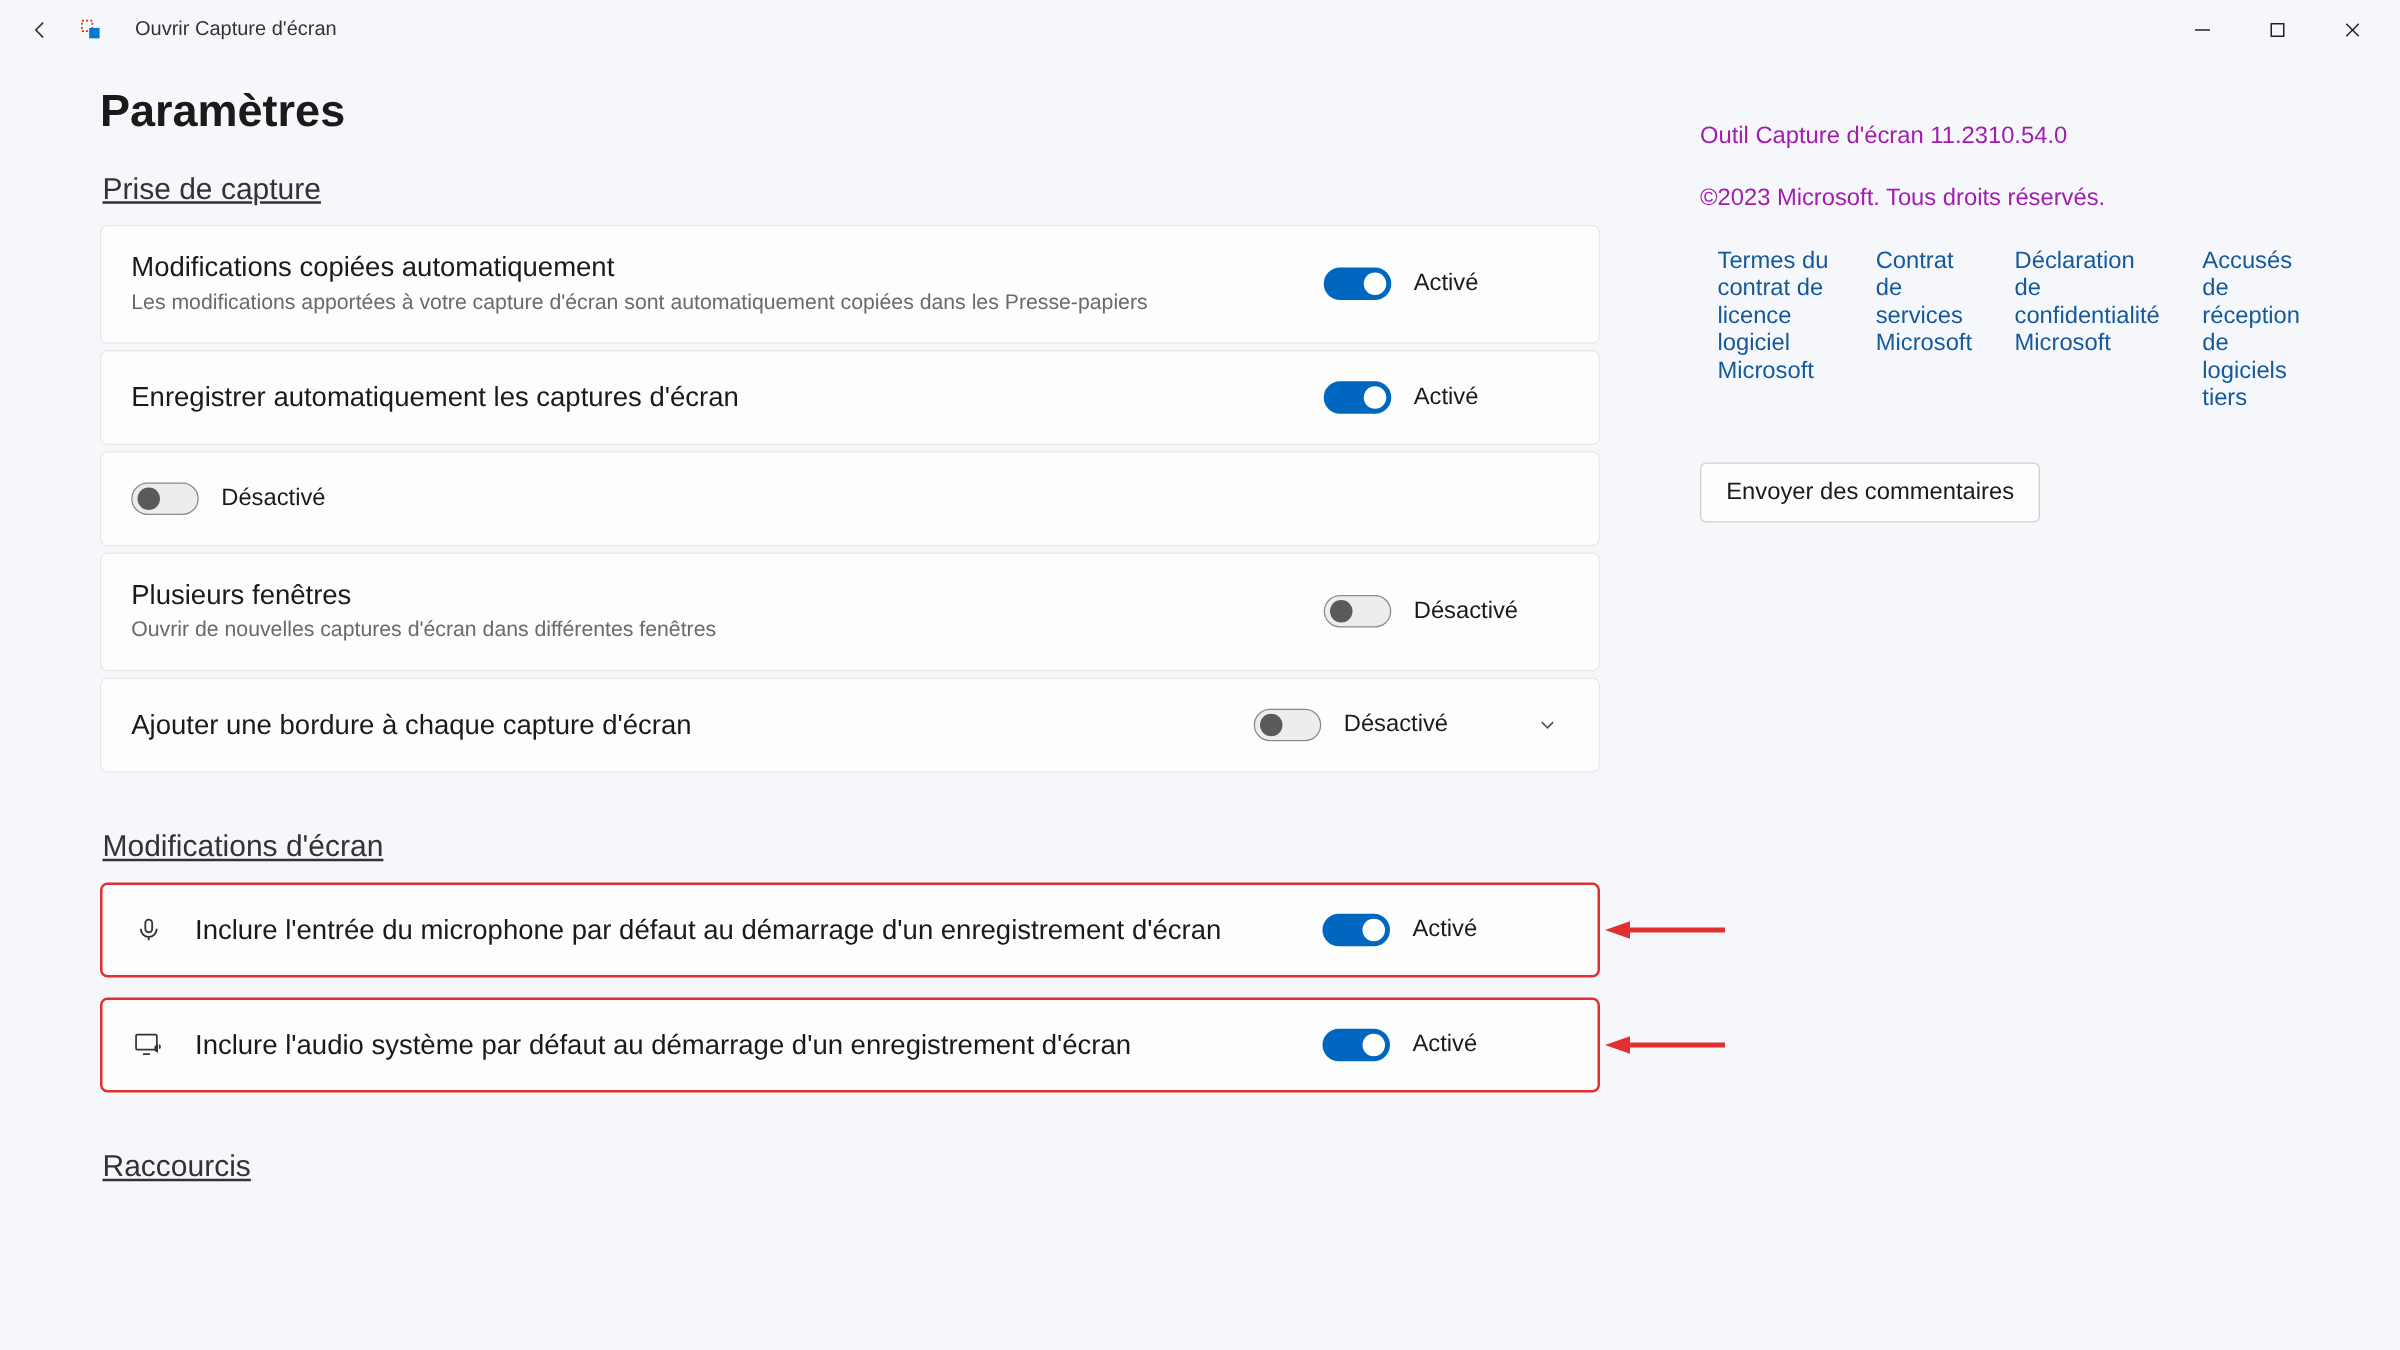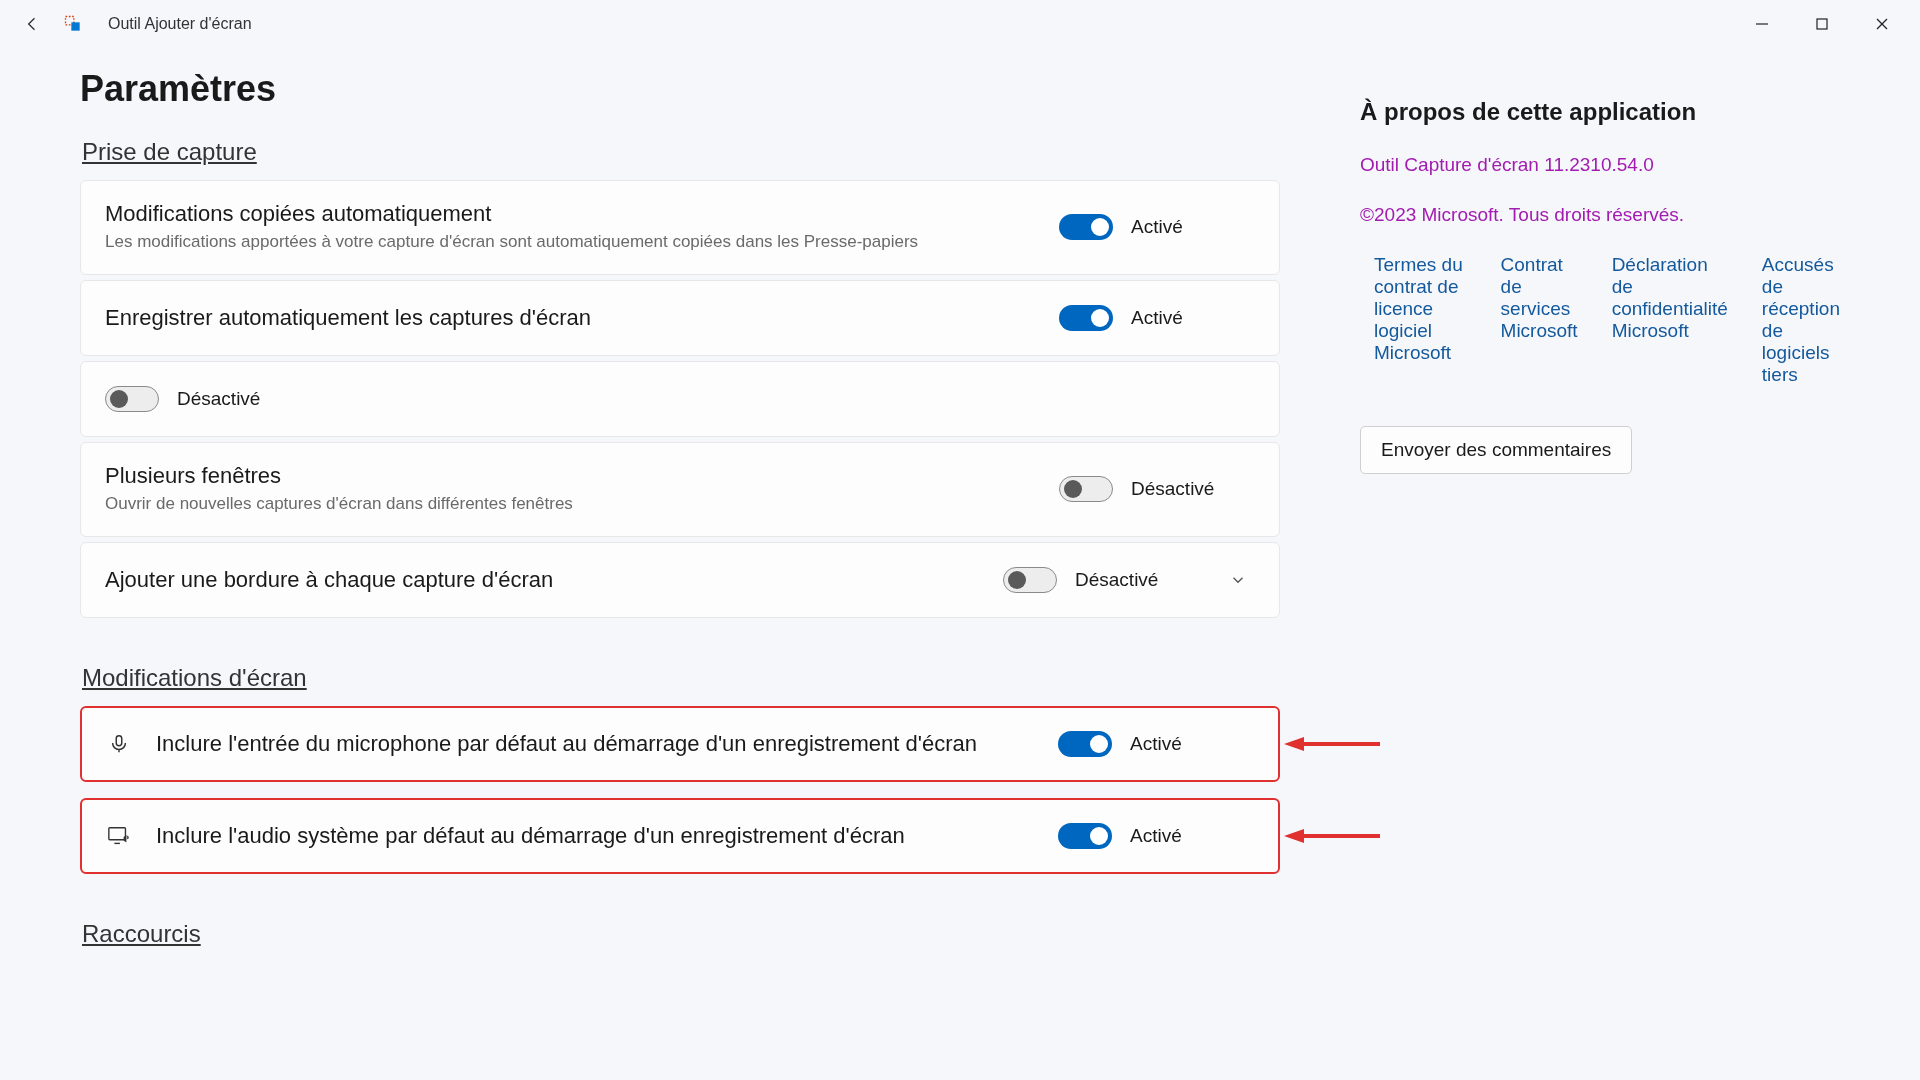--- a/index.html
+++ b/index.html
@@ -83,21 +83,21 @@
       <svg width="20" height="20" viewBox="0 0 24 24" fill="none" stroke="#333" stroke-width="1.6">
           <path d="M15 5l-7 7 7 7"></path>
         </svg>
     </div>
     <div class="titlebar-icon">
       <svg width="20" height="20" viewBox="0 0 24 24">
           <rect x="3" y="3" width="10" height="10" fill="none" stroke="#d83b01" stroke-width="1.6" stroke-dasharray="2 2"></rect>
           <rect x="10" y="10" width="10" height="10" fill="#0078d4"></rect>
         </svg>
     </div>
-    <div class="titlebar-title">Outil Ajouter d'écran</div>
+    <div class="titlebar-title">Ouvrir Capture d'écran</div>
   </div>
   <div class="titlebar-ctrls">
     <div class="titlebar-ctrl">
       <svg width="14" height="14" viewBox="0 0 14 14">
           <line x1="1" y1="7" x2="13" y2="7" stroke="#222" stroke-width="1.2"></line>
         </svg>
     </div>
     <div class="titlebar-ctrl">
       <svg width="14" height="14" viewBox="0 0 14 14">
           <rect x="2" y="2" width="10" height="10" fill="none" stroke="#222" stroke-width="1.2"></rect>
@@ -234,21 +234,20 @@
           </svg>
       </div>
 
     </div>
 
     <div class="section-label" style="margin-top:6px">Raccourcis</div>
 
   </div>
 
   <div class="side-col">
-    <div class="side-heading">À propos de cette application</div>
     <div class="side-line">Outil Capture d'écran 11.2310.54.0</div>
     <div class="side-line">©2023 Microsoft. Tous droits réservés.</div>
     <div class="side-links">
       <div class="side-link">Termes du contrat de licence logiciel Microsoft</div>
       <div class="side-link">Contrat de services Microsoft</div>
       <div class="side-link">Déclaration de confidentialité Microsoft</div>
       <div class="side-link">Accusés de réception de logiciels tiers</div>
     </div>
     <div class="feedback-btn">Envoyer des commentaires</div>
   </div>

